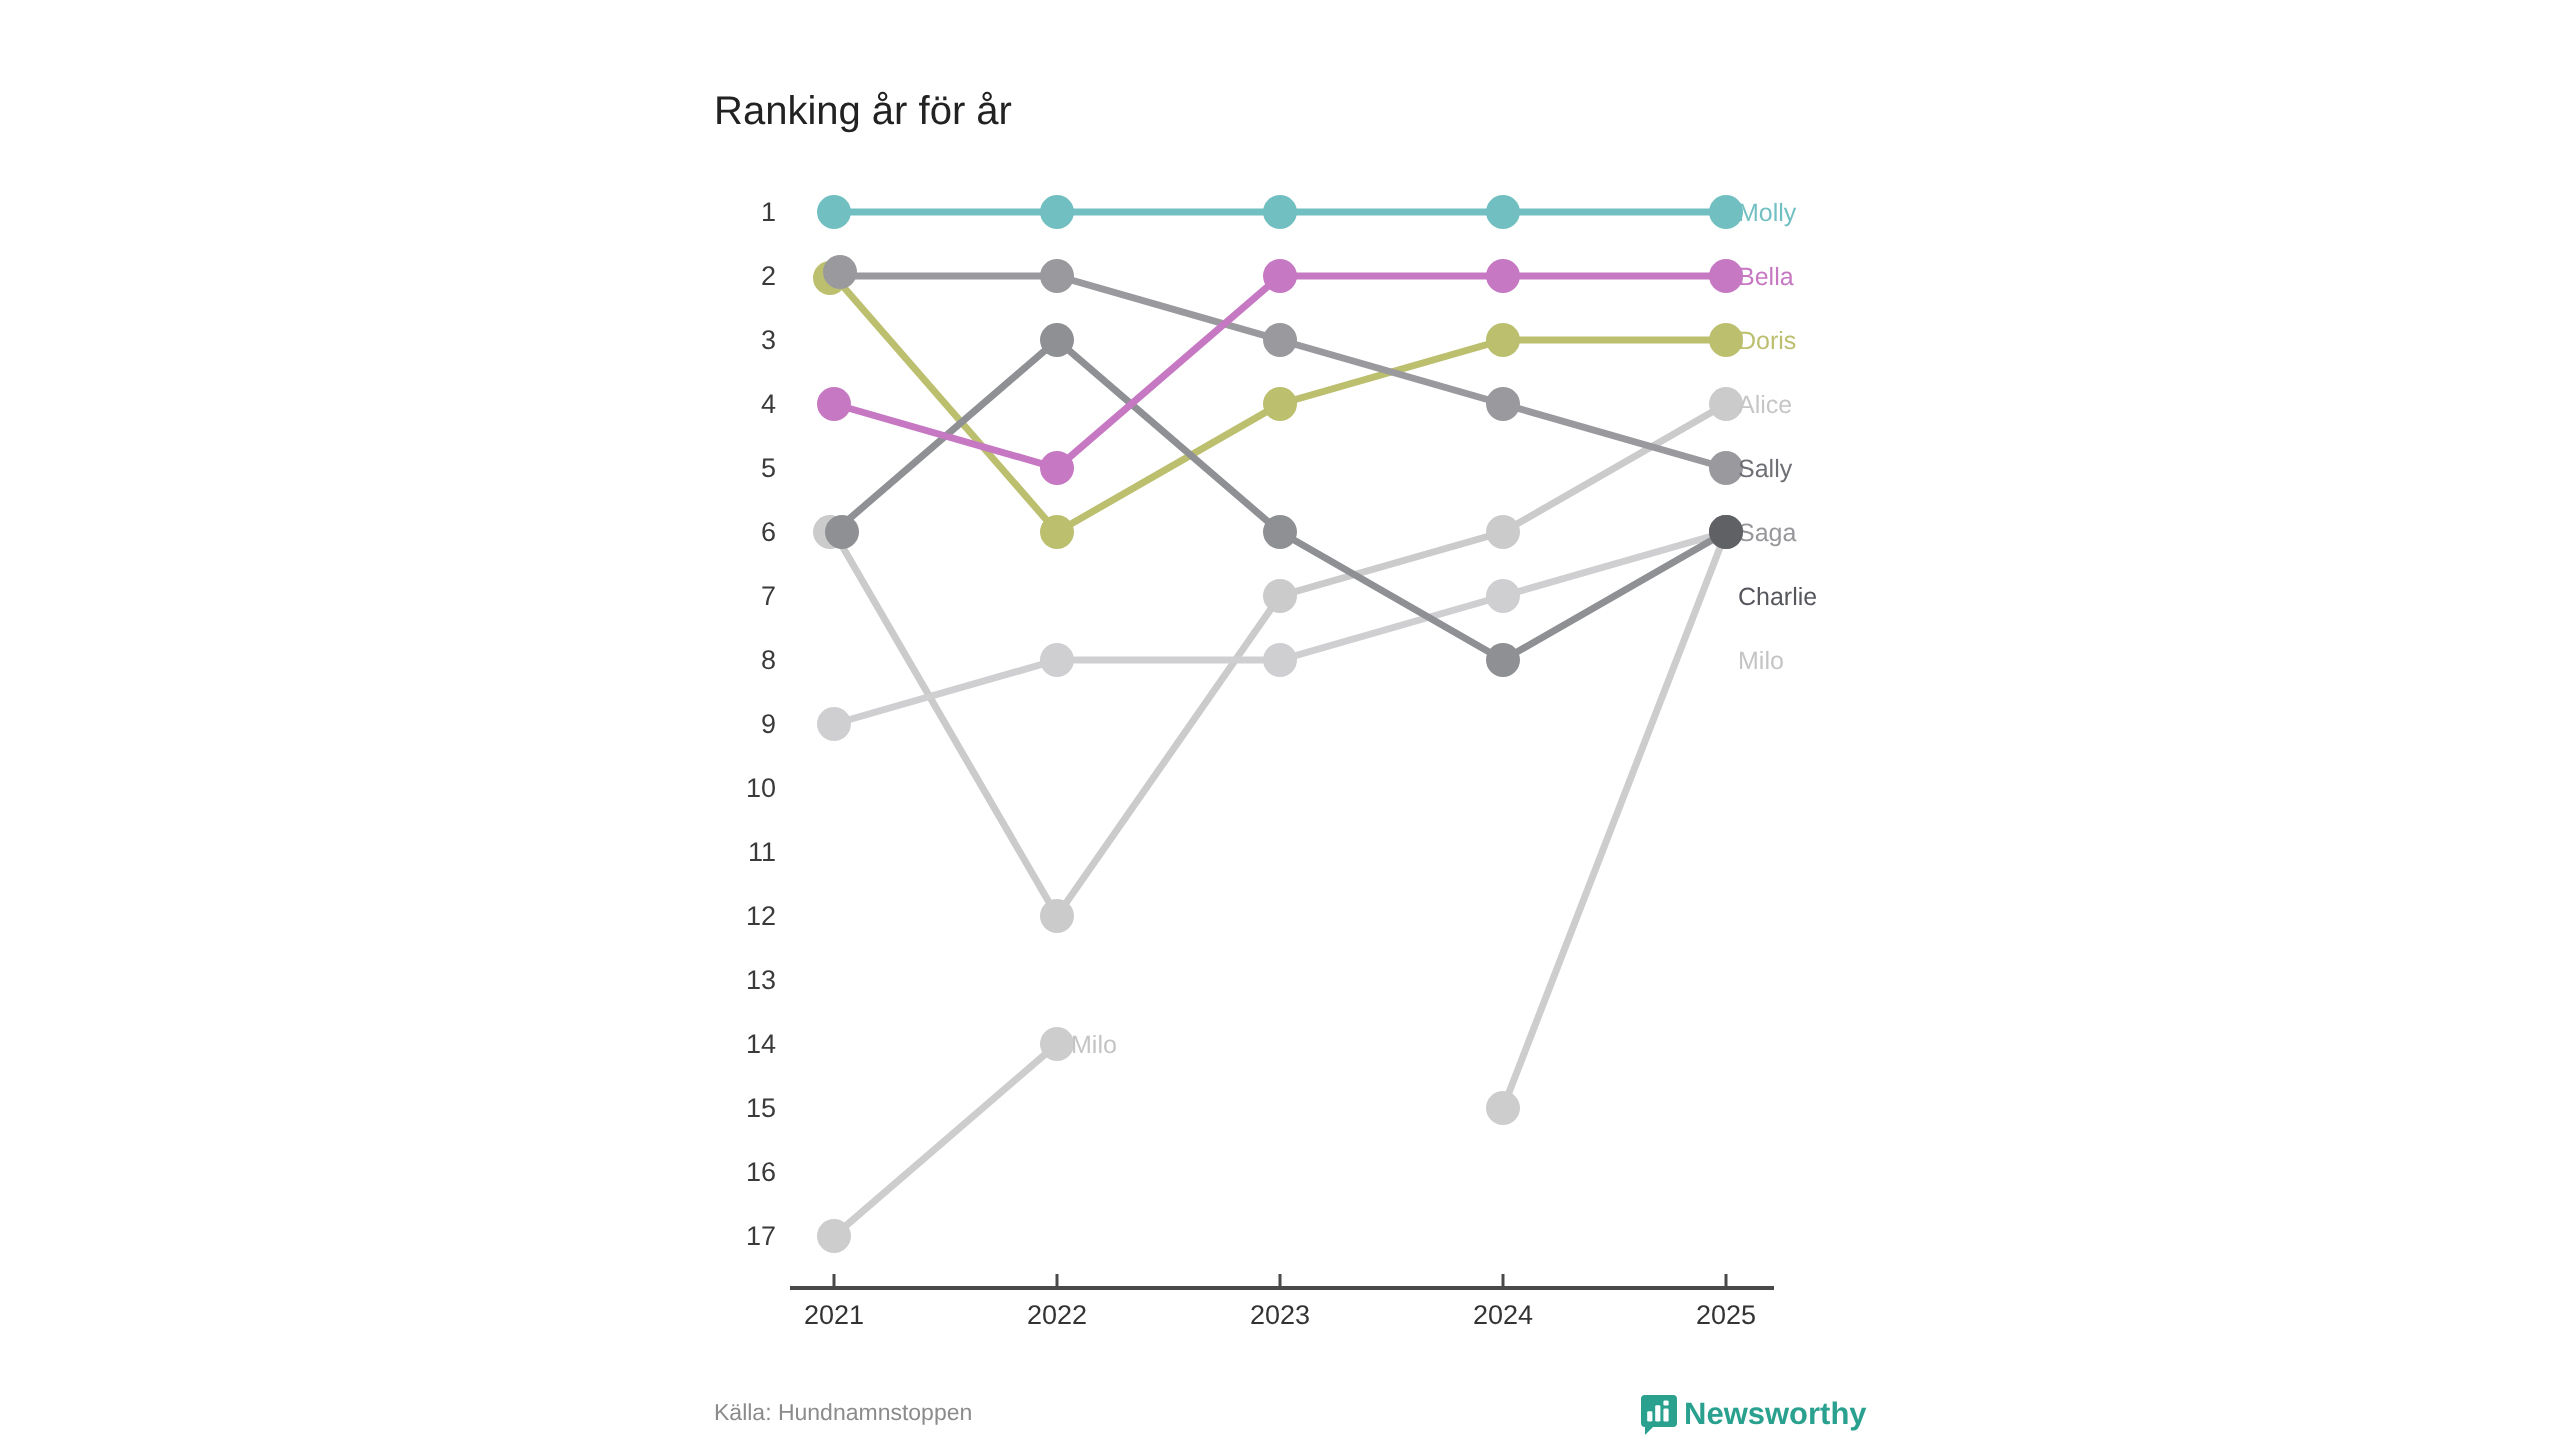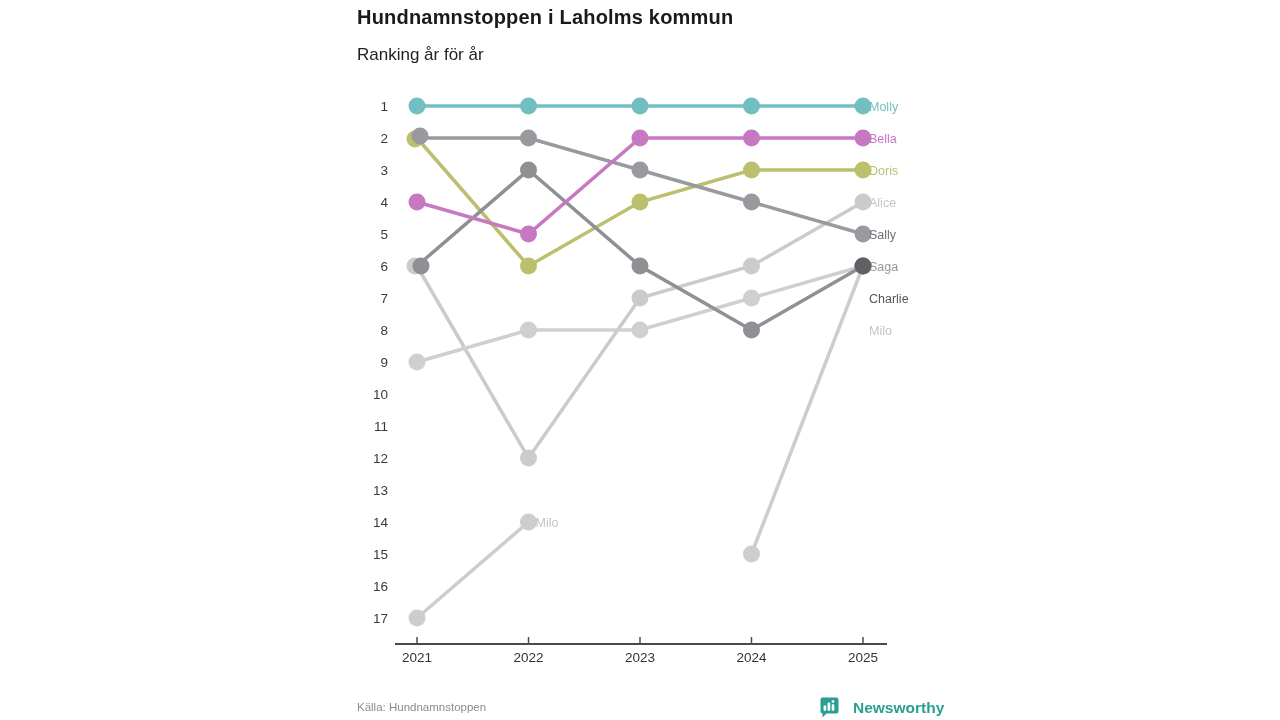--- a/index.html
+++ b/index.html
@@ -1,29 +1,28 @@
 <!DOCTYPE html>
 <html><head>
 <meta charset="utf-8">
 <style>
   html,body{margin:0;padding:0;background:#ffffff;width:1280px;height:720px;overflow:hidden;
     font-family:"Liberation Sans","DejaVu Sans",sans-serif;}
   .stage{position:relative;width:1280px;height:720px;background:#fff;}
   .title{position:absolute;left:357px;top:6px;font-size:20px;font-weight:700;color:#1a1a1a;letter-spacing:.2px;}
-  .subtitle{position:absolute;left:357px;top:45px;font-size:17px;color:#222;}
+  .subtitle{position:absolute;left:357px;top:45px;font-size:20px;color:#222;}
   .chart-svg{position:absolute;left:0;top:0;width:1280px;height:720px;}
   .source{position:absolute;left:357px;top:701px;font-size:11.5px;color:#8b8b8b;}
-  .brand{position:absolute;left:820px;top:697px;display:flex;align-items:center;gap:14px;}
+  .brand{position:absolute;left:820px;top:697px;display:flex;align-items:center;gap:3px;}
   .brand-name{font-size:15.5px;font-weight:600;color:#2aa08f;}
 </style>
 </head>
 <body>
 
 <div class="stage">
-  <div class="title">Hundnamnstoppen i Laholms kommun</div>
   <div class="subtitle">Ranking år för år</div>
 
   <svg class="chart-svg" viewBox="0 0 1280 720" xmlns="http://www.w3.org/2000/svg">
       <text x="388" y="110.6" text-anchor="end" font-size="13.5" fill="#3a3a3a">1</text>
       <text x="388" y="142.6" text-anchor="end" font-size="13.5" fill="#3a3a3a">2</text>
       <text x="388" y="174.6" text-anchor="end" font-size="13.5" fill="#3a3a3a">3</text>
       <text x="388" y="206.6" text-anchor="end" font-size="13.5" fill="#3a3a3a">4</text>
       <text x="388" y="238.6" text-anchor="end" font-size="13.5" fill="#3a3a3a">5</text>
       <text x="388" y="270.6" text-anchor="end" font-size="13.5" fill="#3a3a3a">6</text>
       <text x="388" y="302.6" text-anchor="end" font-size="13.5" fill="#3a3a3a">7</text>

